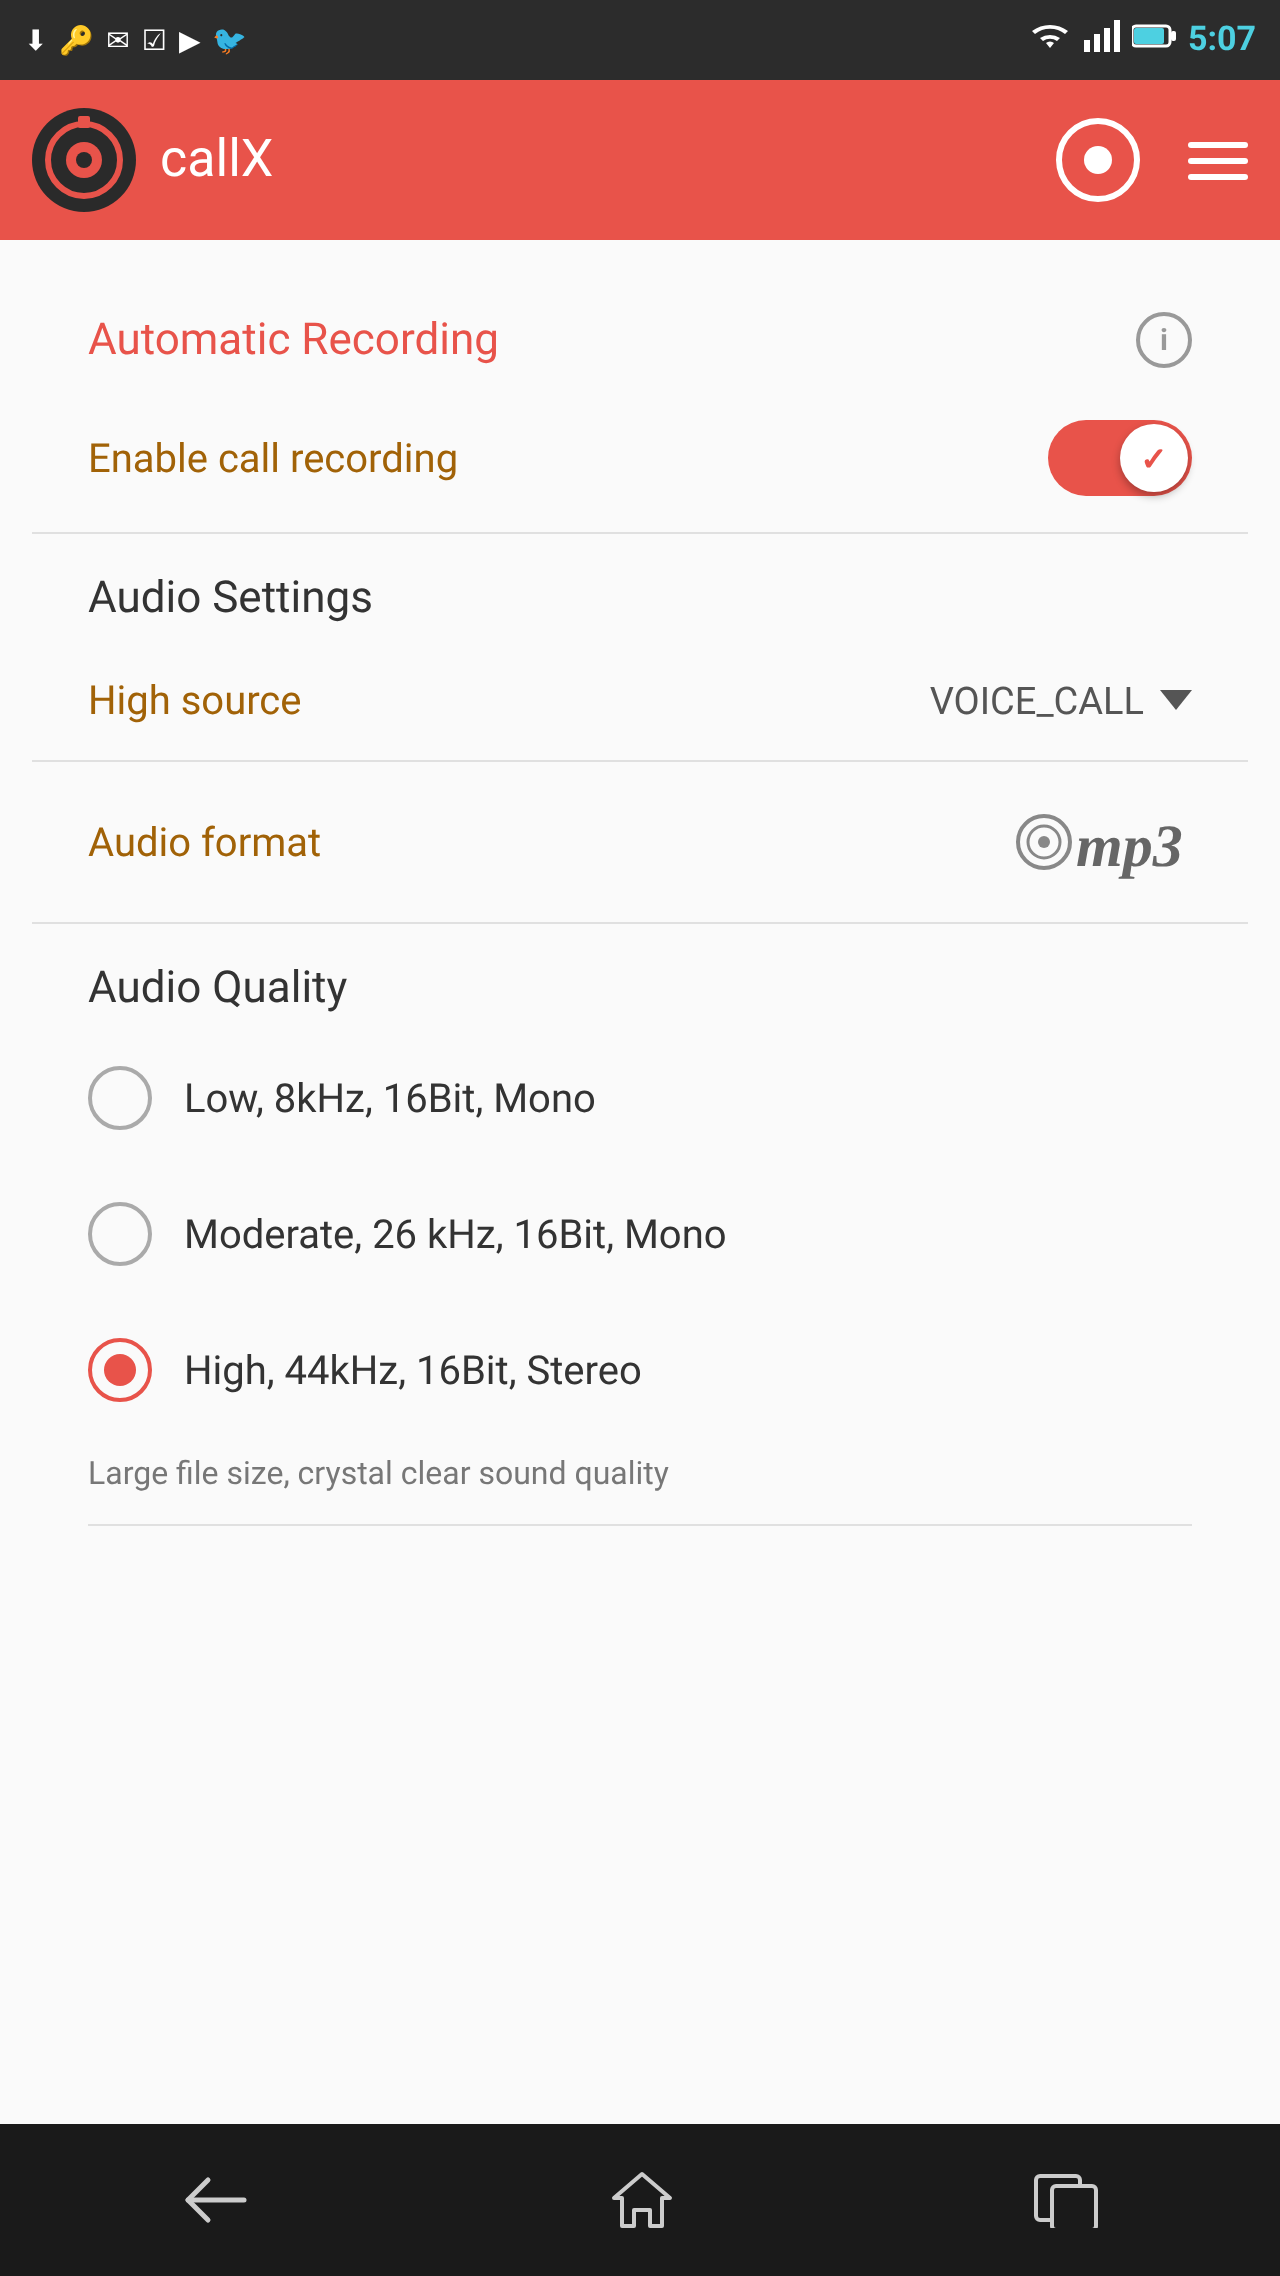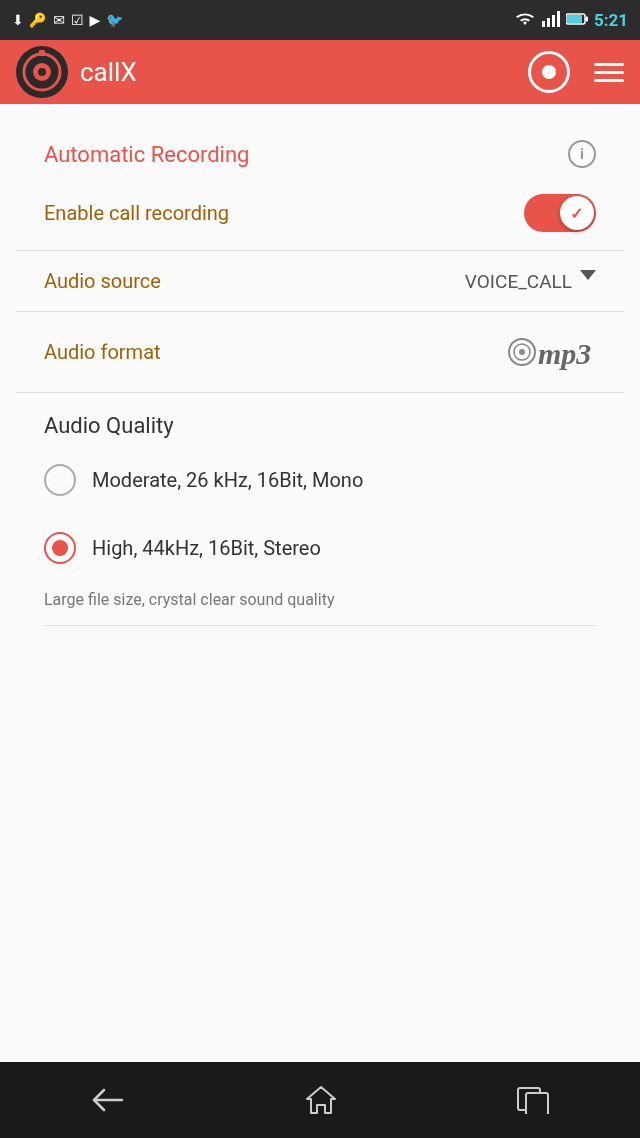--- a/index.html
+++ b/index.html
@@ -34,21 +34,21 @@
     }
     .status-time {
       color: #4dd0e1;
       font-size: 17px;
       font-weight: bold;
     }
 
     
     .app-bar {
       background: #e8534a;
-      height: 64px;
+      height: 80px;
       display: flex;
       align-items: center;
       padding: 0 16px;
       flex-shrink: 0;
     }
     .app-logo {
       width: 52px;
       height: 52px;
       margin-right: 12px;
       flex-shrink: 0;
@@ -176,20 +176,21 @@
       font-size: 22px;
       color: #333;
       font-weight: 400;
     }
 
     
     .source-value {
       font-size: 19px;
       color: #555;
       display: flex;
+      align-items: center;
       gap: 4px;
     }
     .dropdown-arrow {
       width: 0;
       height: 0;
       border-left: 8px solid transparent;
       border-right: 8px solid transparent;
       border-top: 10px solid #555;
       margin-left: 4px;
     }
@@ -296,21 +297,21 @@
           <rect x="15" y="0" width="3" height="16" fill="white"></rect>
         </svg>
     </span>
     <span class="status-icon">
       <svg width="22" height="14" viewBox="0 0 22 14">
           <rect x="0" y="2" width="19" height="10" rx="2" fill="none" stroke="white" stroke-width="1.5"></rect>
           <rect x="19.5" y="4.5" width="2.5" height="5" rx="1" fill="white"></rect>
           <rect x="1" y="3" width="15" height="8" rx="1" fill="#4dd0e1"></rect>
         </svg>
     </span>
-    <span class="status-time">5:21</span>
+    <span class="status-time">5:07</span>
   </div>
 </div>
 
 <div class="app-bar">
   <svg class="app-logo" viewBox="0 0 52 52">
     <circle cx="26" cy="26" r="26" fill="#2a2a2a"></circle>
     <circle cx="26" cy="26" r="18" fill="none" stroke="#e8534a" stroke-width="3"></circle>
     <circle cx="26" cy="26" r="9" fill="#e8534a"></circle>
     <circle cx="26" cy="26" r="4" fill="#2a2a2a"></circle>
     <rect x="23" y="4" width="6" height="6" rx="1" fill="#e8534a"></rect>
@@ -339,23 +340,24 @@
 
   <div class="row">
     <span class="row-label">Enable call recording</span>
     <div class="toggle">
       <div class="toggle-knob">
         <span class="toggle-check">✓</span>
       </div>
     </div>
   </div>
 
+  <div class="settings-group-title">Audio Settings</div>
 
   <div class="row">
-    <span class="row-label">Audio source</span>
+    <span class="row-label">High source</span>
     <div class="source-value">
       <span>VOICE_CALL</span>
       <div class="dropdown-arrow"></div>
     </div>
   </div>
 
   <div class="row">
     <span class="row-label">Audio format</span>
     <div class="mp3-logo">
 
@@ -363,20 +365,26 @@
         <circle cx="16" cy="22" r="13" fill="none" stroke="#888" stroke-width="2"></circle>
         <circle cx="16" cy="22" r="8" fill="none" stroke="#888" stroke-width="1.5"></circle>
         <circle cx="16" cy="22" r="3" fill="#888"></circle>
         <text x="32" y="34" font-family="Georgia,serif" font-size="30" font-style="italic" font-weight="bold" fill="#666">mp3</text>
       </svg>
     </div>
   </div>
 
   <div class="settings-group-title">Audio Quality</div>
 
+  <div class="radio-row">
+    <div class="radio-outer">
+      
+    </div>
+    <span class="radio-label">Low, 8kHz, 16Bit, Mono</span>
+  </div>
 
   <div class="radio-row">
     <div class="radio-outer">
       
     </div>
     <span class="radio-label">Moderate, 26 kHz, 16Bit, Mono</span>
   </div>
 
   <div class="radio-row">
     <div class="radio-outer selected">

